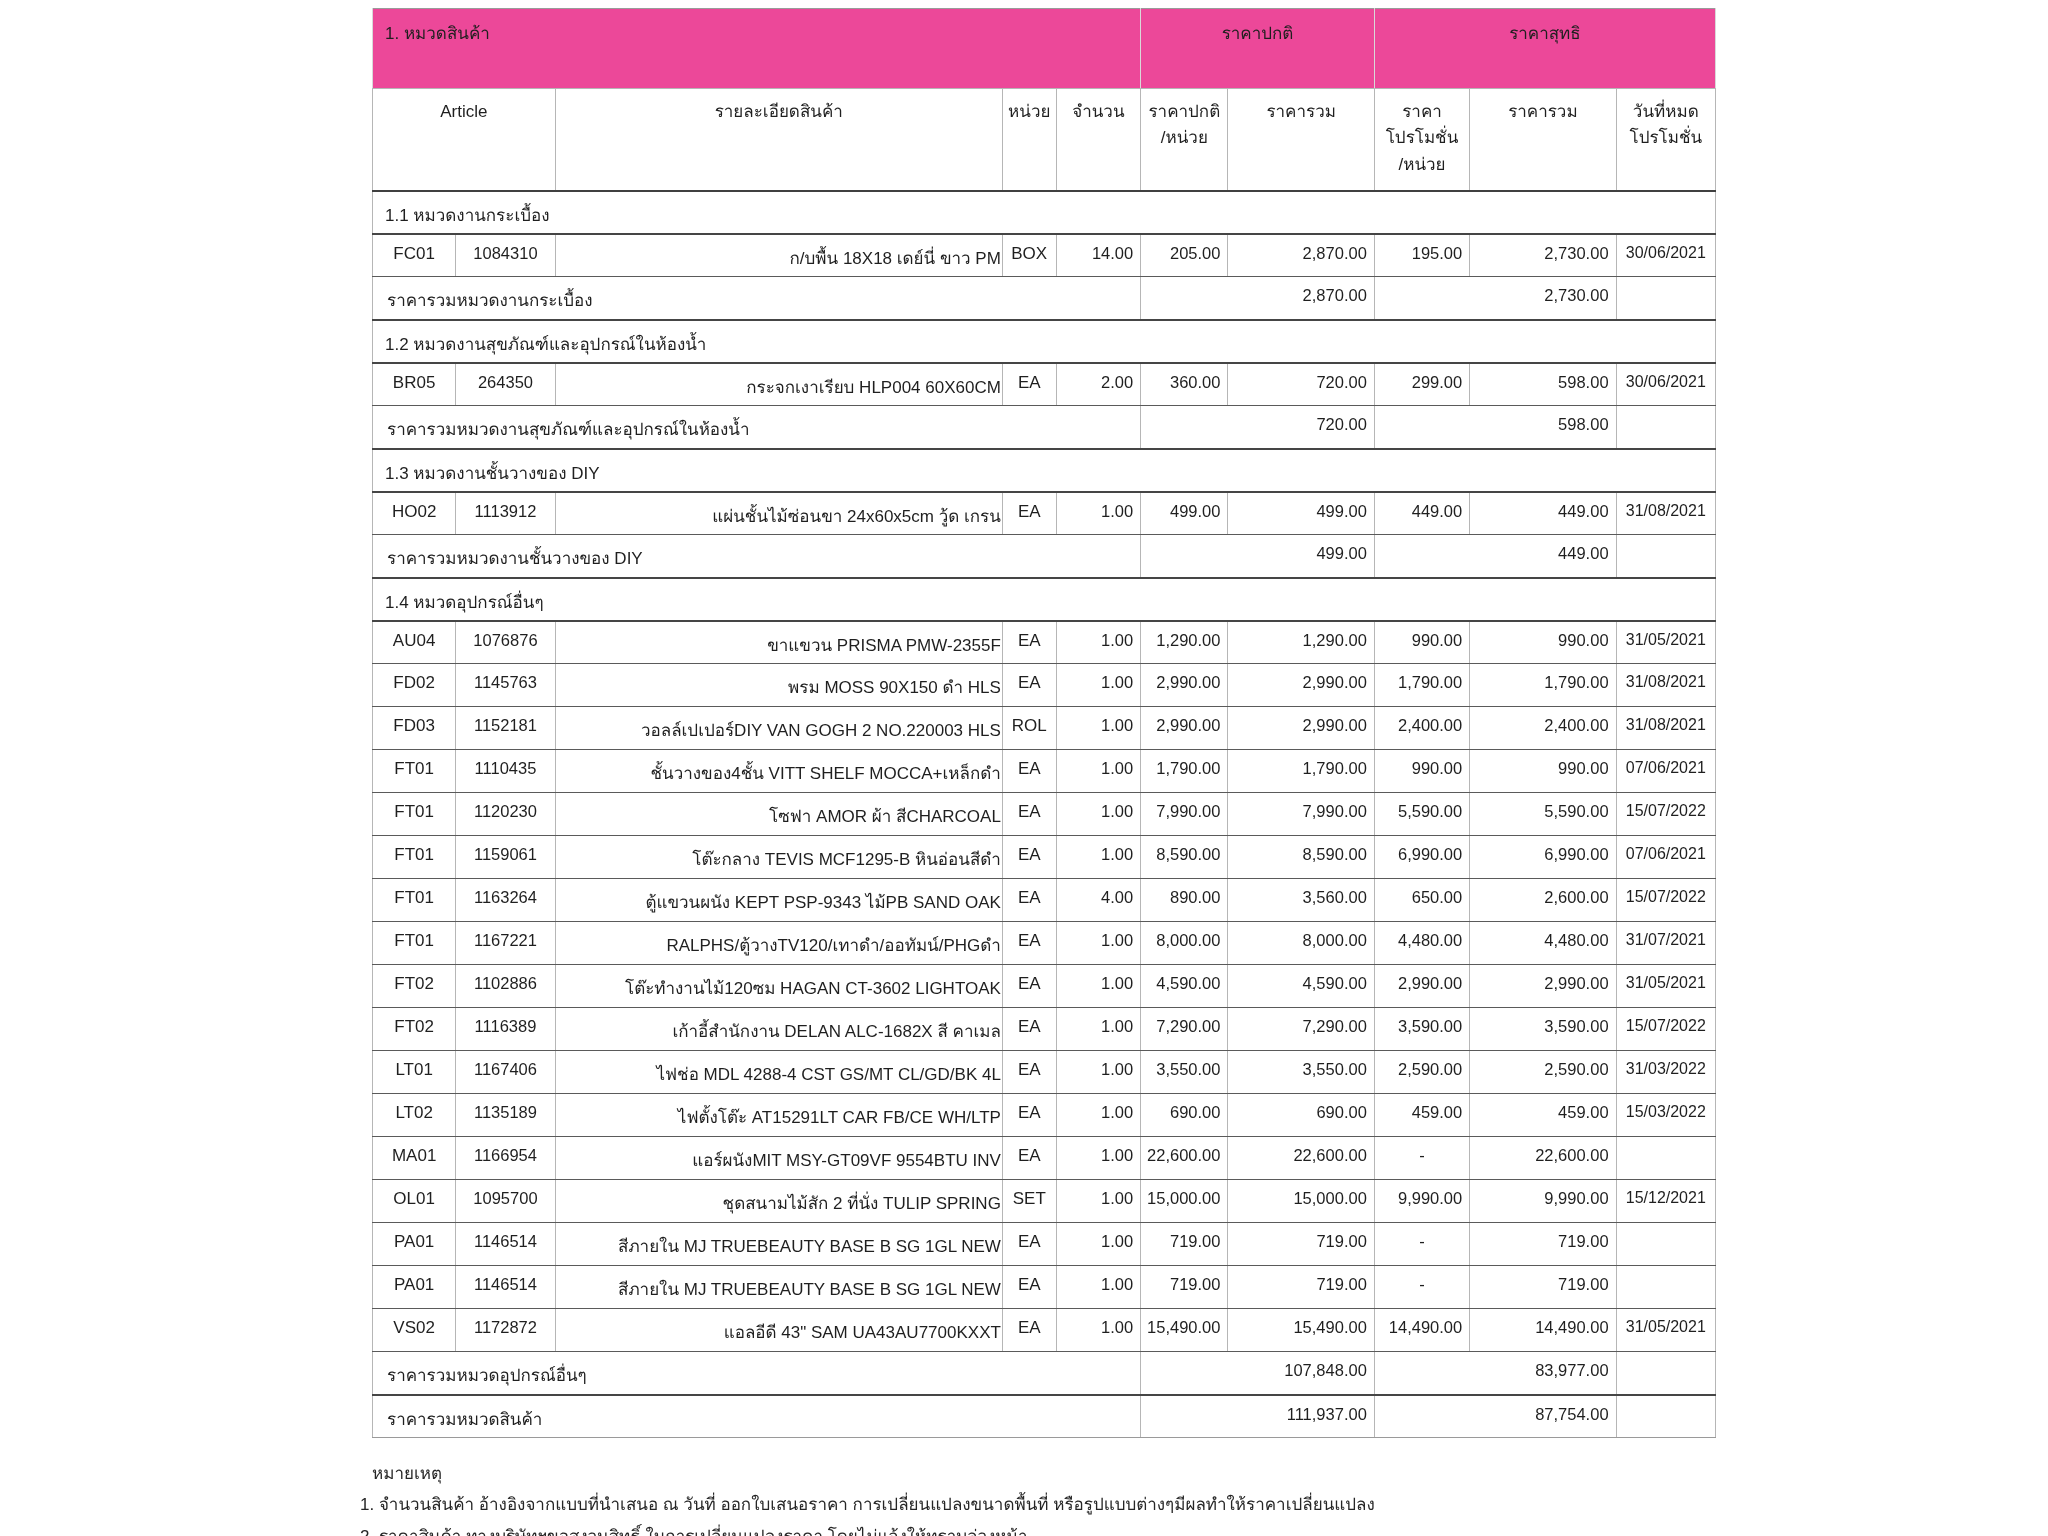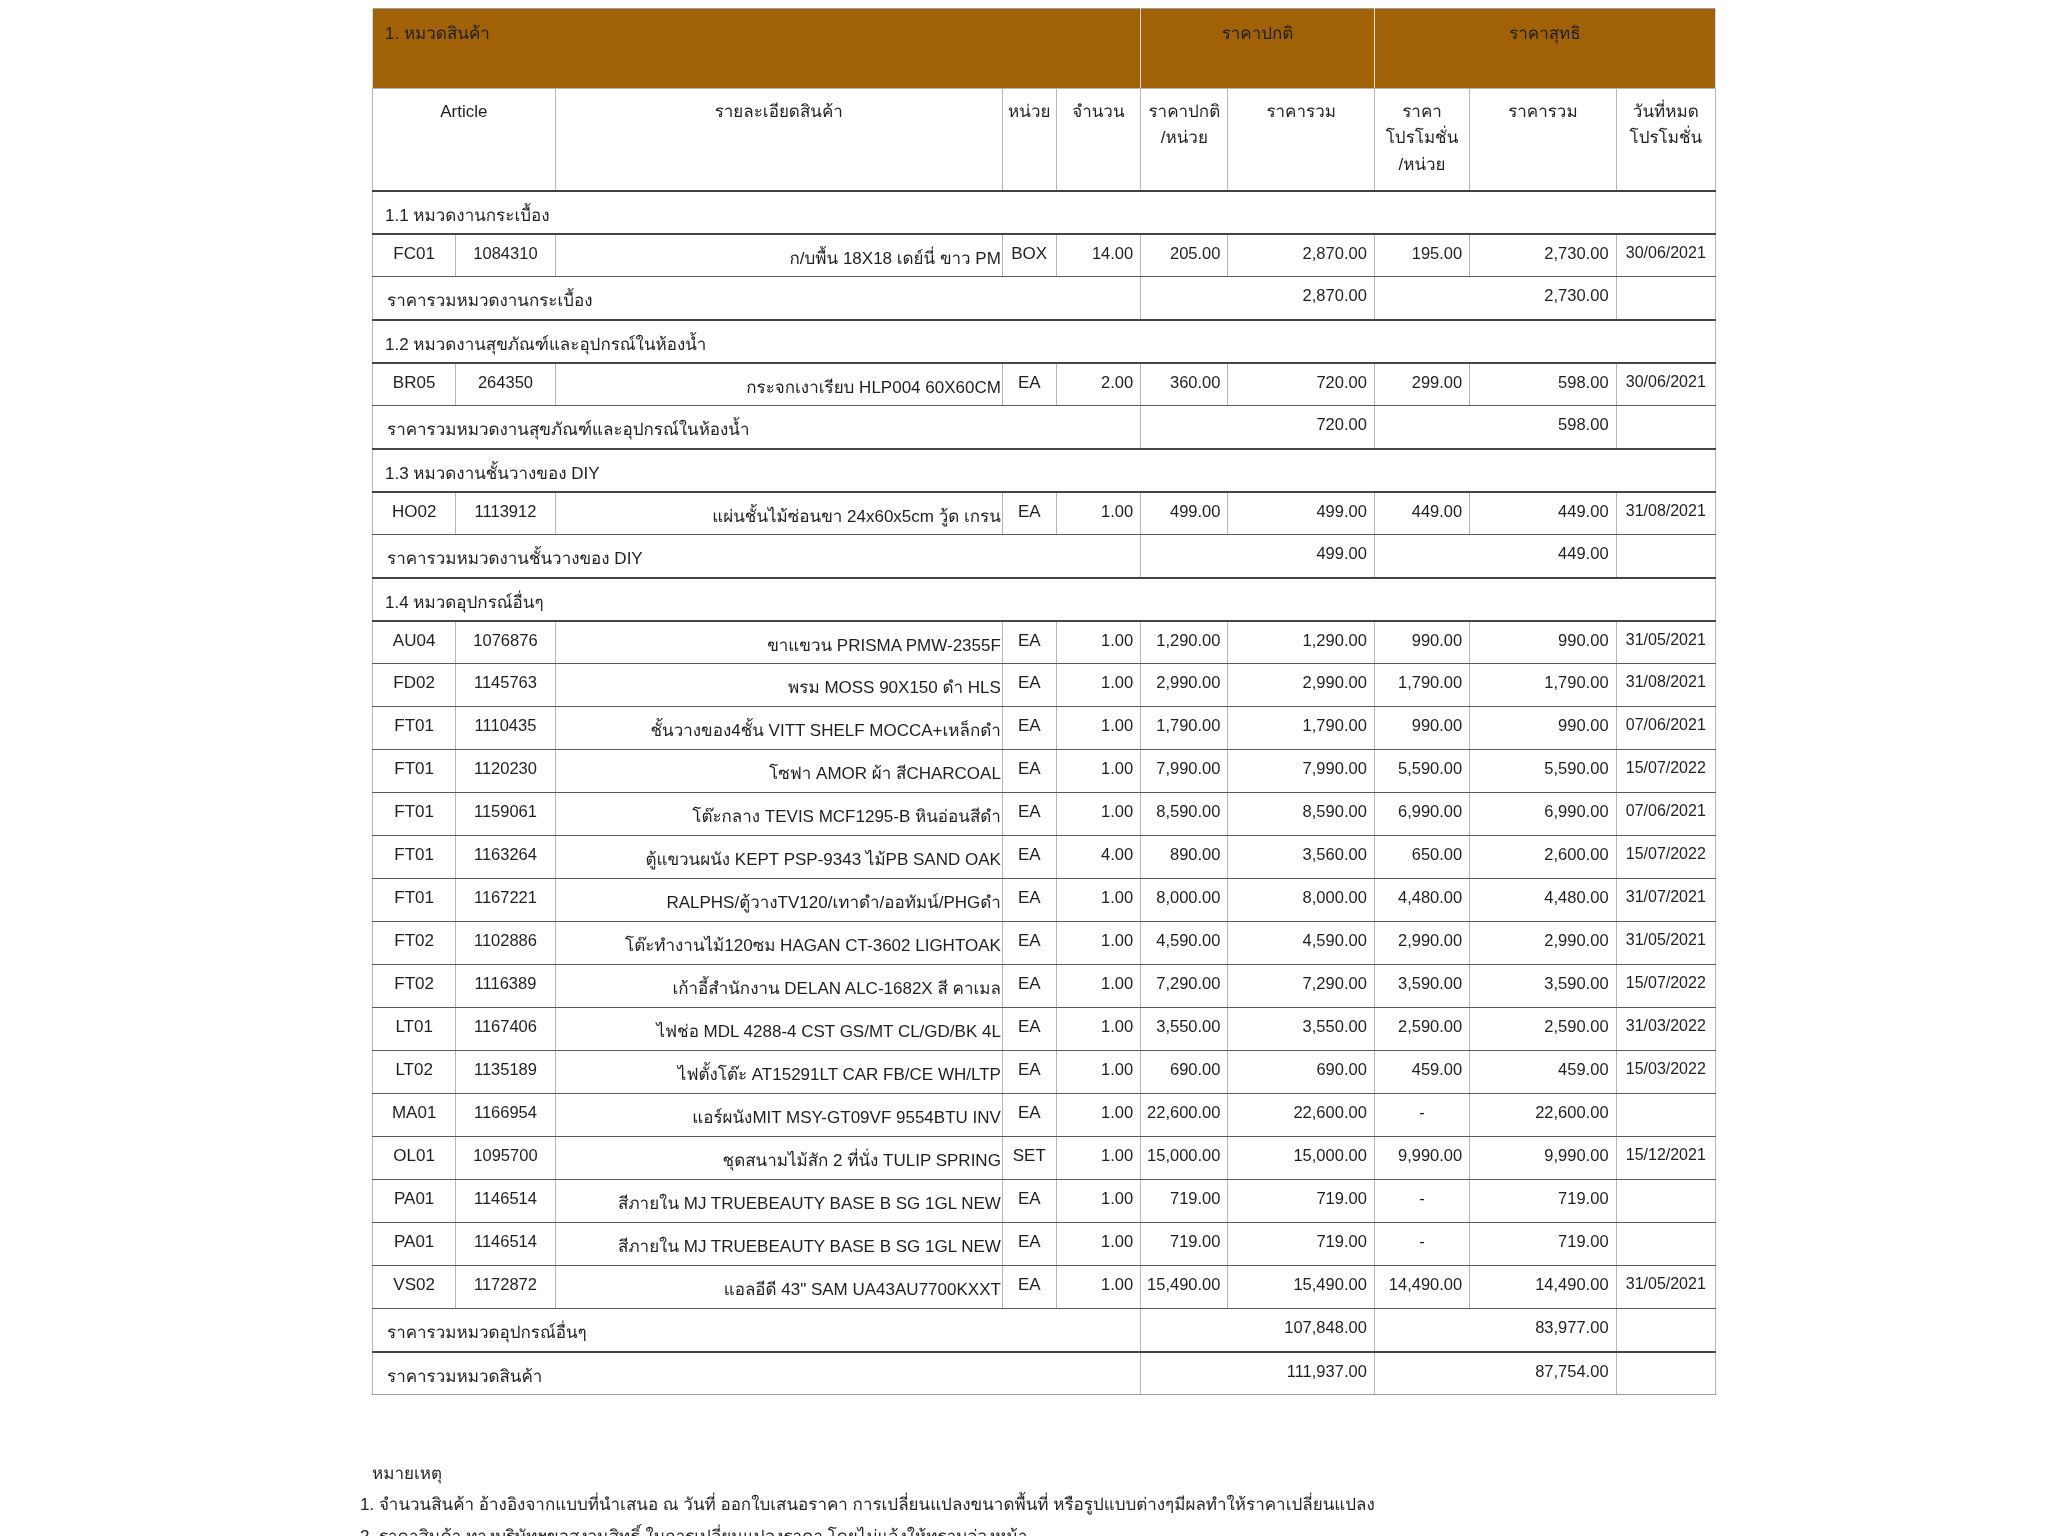--- a/index.html
+++ b/index.html
@@ -8,21 +8,21 @@
     font-family:"Liberation Sans","DejaVu Sans",sans-serif;color:#1f1f1f;
   }
   .table-wrap{position:absolute;left:372px;top:8px;width:1344px;}
   table{border-collapse:collapse;table-layout:fixed;width:100%;}
   td,th{box-sizing:border-box;font-weight:normal;overflow:hidden;white-space:nowrap;}
   
   tbody td,thead .head-row2 th{border-left:1px solid #b6b6b6;border-right:1px solid #b6b6b6;}
   table{border:1px solid #9a9a9a;}
   
   .head-row1 th{
-    background:#a16207;height:80px;vertical-align:top;padding-top:10px;
+    background:#ec4899;height:80px;vertical-align:top;padding-top:10px;
     font-size:17px;border-left:1px solid #d9d9d9;border-right:1px solid #d9d9d9;
     border-bottom:1px solid #b6b6b6;
   }
   .head-row1 .grp-left{text-align:left;padding-left:12px;}
   .head-row1 .grp-center{text-align:center;}
   .head-row2 th{
     height:102px;vertical-align:top;padding-top:10px;text-align:center;
     font-size:17px;line-height:1.55;white-space:pre-line;background:#ffffff;
     border-bottom:2px solid #404040;
   }
@@ -168,20 +168,32 @@
           <td class="c-left">พรม MOSS 90X150 ดำ HLS</td>
           <td class="c-center">EA</td>
           <td class="c-right num">1.00</td>
           <td class="c-right num">2,990.00</td>
           <td class="c-right num">2,990.00</td>
           <td class="c-right num">1,790.00</td>
           <td class="c-right num">1,790.00</td>
           <td class="c-center date-cell">31/08/2021</td>
         </tr>
         <tr class="item-row">
+          <td class="c-center">FD03</td>
+          <td class="c-center num">1152181</td>
+          <td class="c-left">วอลล์เปเปอร์DIY VAN GOGH 2 NO.220003 HLS</td>
+          <td class="c-center">ROL</td>
+          <td class="c-right num">1.00</td>
+          <td class="c-right num">2,990.00</td>
+          <td class="c-right num">2,990.00</td>
+          <td class="c-right num">2,400.00</td>
+          <td class="c-right num">2,400.00</td>
+          <td class="c-center date-cell">31/08/2021</td>
+        </tr>
+        <tr class="item-row">
           <td class="c-center">FT01</td>
           <td class="c-center num">1110435</td>
           <td class="c-left">ชั้นวางของ4ชั้น VITT SHELF MOCCA+เหล็กดำ</td>
           <td class="c-center">EA</td>
           <td class="c-right num">1.00</td>
           <td class="c-right num">1,790.00</td>
           <td class="c-right num">1,790.00</td>
           <td class="c-right num">990.00</td>
           <td class="c-right num">990.00</td>
           <td class="c-center date-cell">07/06/2021</td>

